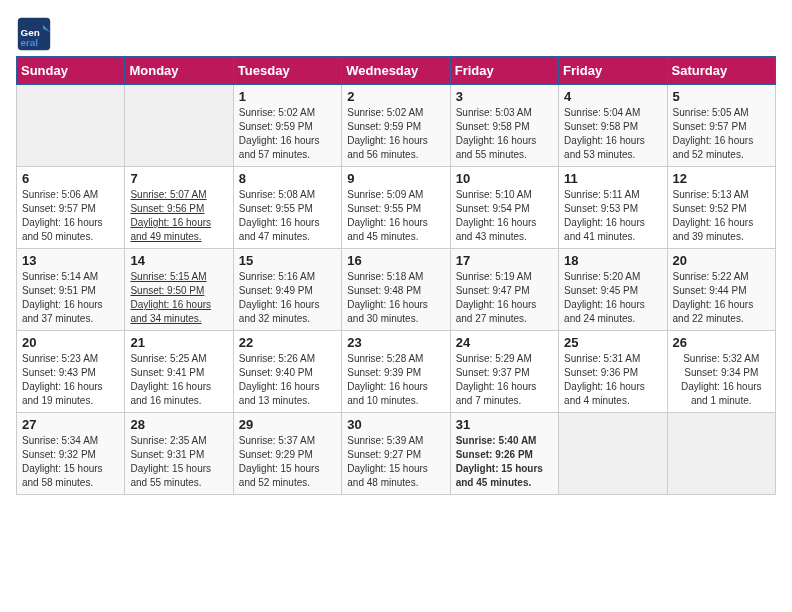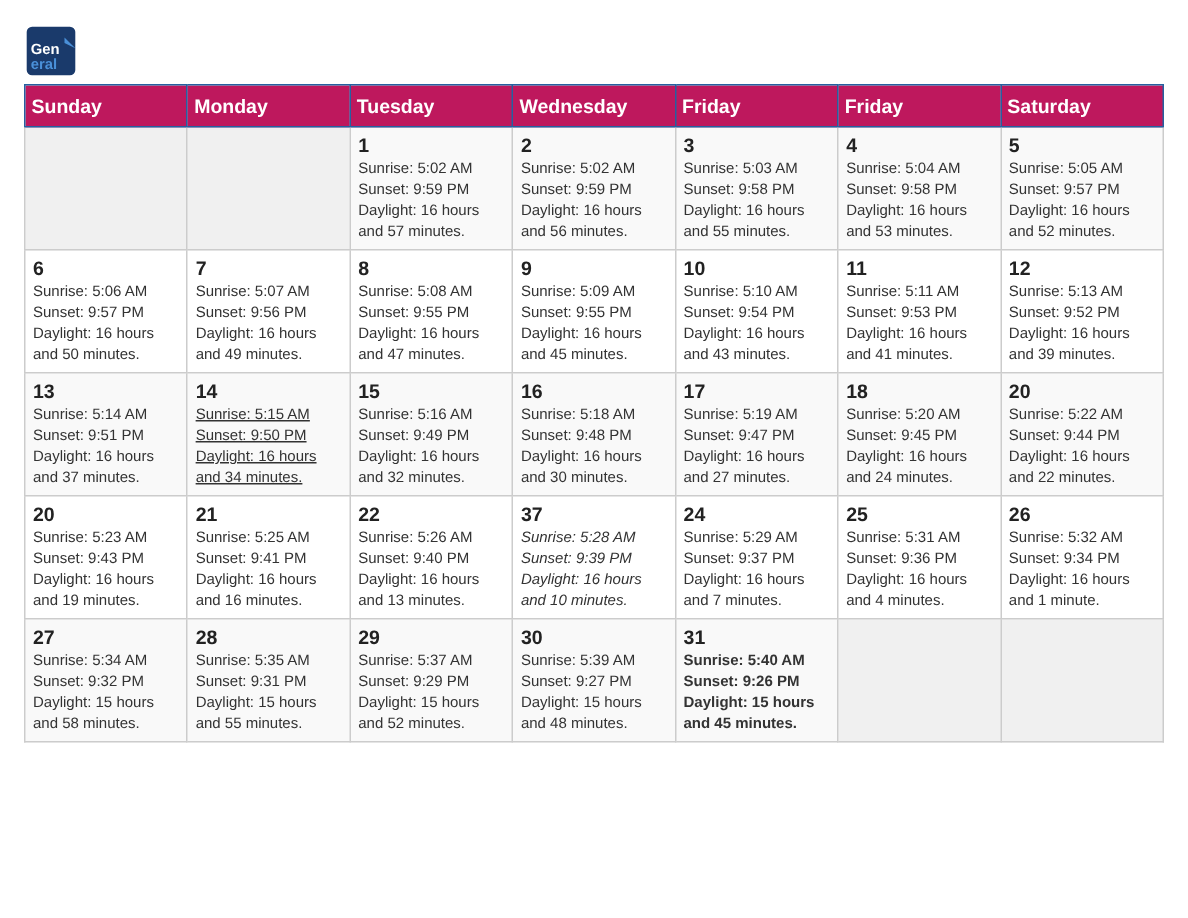--- a/index.html
+++ b/index.html
@@ -158,21 +158,21 @@
       </tr>
       <tr>
         <td>
           <span class="day-num">6</span>
           <div class="cell-text" style="white-space: pre-line;">Sunrise: 5:06 AM
 Sunset: 9:57 PM
 Daylight: 16 hours and 50 minutes.</div>
         </td>
         <td>
           <span class="day-num">7</span>
-          <div class="cell-text" style="white-space: pre-line;">Sunrise: 5:07 AM
+          <div class="cell-text" style="white-space: pre-line; text-decoration: underline;">Sunrise: 5:07 AM
 Sunset: 9:56 PM
 Daylight: 16 hours and 49 minutes.</div>
         </td>
         <td>
           <span class="day-num">8</span>
           <div class="cell-text" style="white-space: pre-line;">Sunrise: 5:08 AM
 Sunset: 9:55 PM
 Daylight: 16 hours and 47 minutes.</div>
         </td>
         <td>
@@ -257,54 +257,54 @@
 Sunset: 9:41 PM
 Daylight: 16 hours and 16 minutes.</div>
         </td>
         <td>
           <span class="day-num">22</span>
           <div class="cell-text" style="white-space: pre-line;">Sunrise: 5:26 AM
 Sunset: 9:40 PM
 Daylight: 16 hours and 13 minutes.</div>
         </td>
         <td>
-          <span class="day-num">37</span>
-          <div class="cell-text" style="white-space: pre-line; font-style: italic;">Sunrise: 5:28 AM
+          <span class="day-num">23</span>
+          <div class="cell-text" style="white-space: pre-line;">Sunrise: 5:28 AM
 Sunset: 9:39 PM
 Daylight: 16 hours and 10 minutes.</div>
         </td>
         <td>
           <span class="day-num">24</span>
           <div class="cell-text" style="white-space: pre-line;">Sunrise: 5:29 AM
 Sunset: 9:37 PM
 Daylight: 16 hours and 7 minutes.</div>
         </td>
         <td>
           <span class="day-num">25</span>
           <div class="cell-text" style="white-space: pre-line;">Sunrise: 5:31 AM
 Sunset: 9:36 PM
 Daylight: 16 hours and 4 minutes.</div>
         </td>
         <td>
           <span class="day-num">26</span>
-          <div class="cell-text" style="white-space: pre-line;">Sunrise: 5:32 AM
+          <div class="cell-text" style="white-space: pre-line; text-align: center;">Sunrise: 5:32 AM
 Sunset: 9:34 PM
 Daylight: 16 hours and 1 minute.</div>
         </td>
       </tr>
       <tr>
         <td>
           <span class="day-num">27</span>
           <div class="cell-text" style="white-space: pre-line;">Sunrise: 5:34 AM
 Sunset: 9:32 PM
 Daylight: 15 hours and 58 minutes.</div>
         </td>
         <td>
           <span class="day-num">28</span>
-          <div class="cell-text" style="white-space: pre-line;">Sunrise: 5:35 AM
+          <div class="cell-text" style="white-space: pre-line;">Sunrise: 2:35 AM
 Sunset: 9:31 PM
 Daylight: 15 hours and 55 minutes.</div>
         </td>
         <td>
           <span class="day-num">29</span>
           <div class="cell-text" style="white-space: pre-line;">Sunrise: 5:37 AM
 Sunset: 9:29 PM
 Daylight: 15 hours and 52 minutes.</div>
         </td>
         <td>

